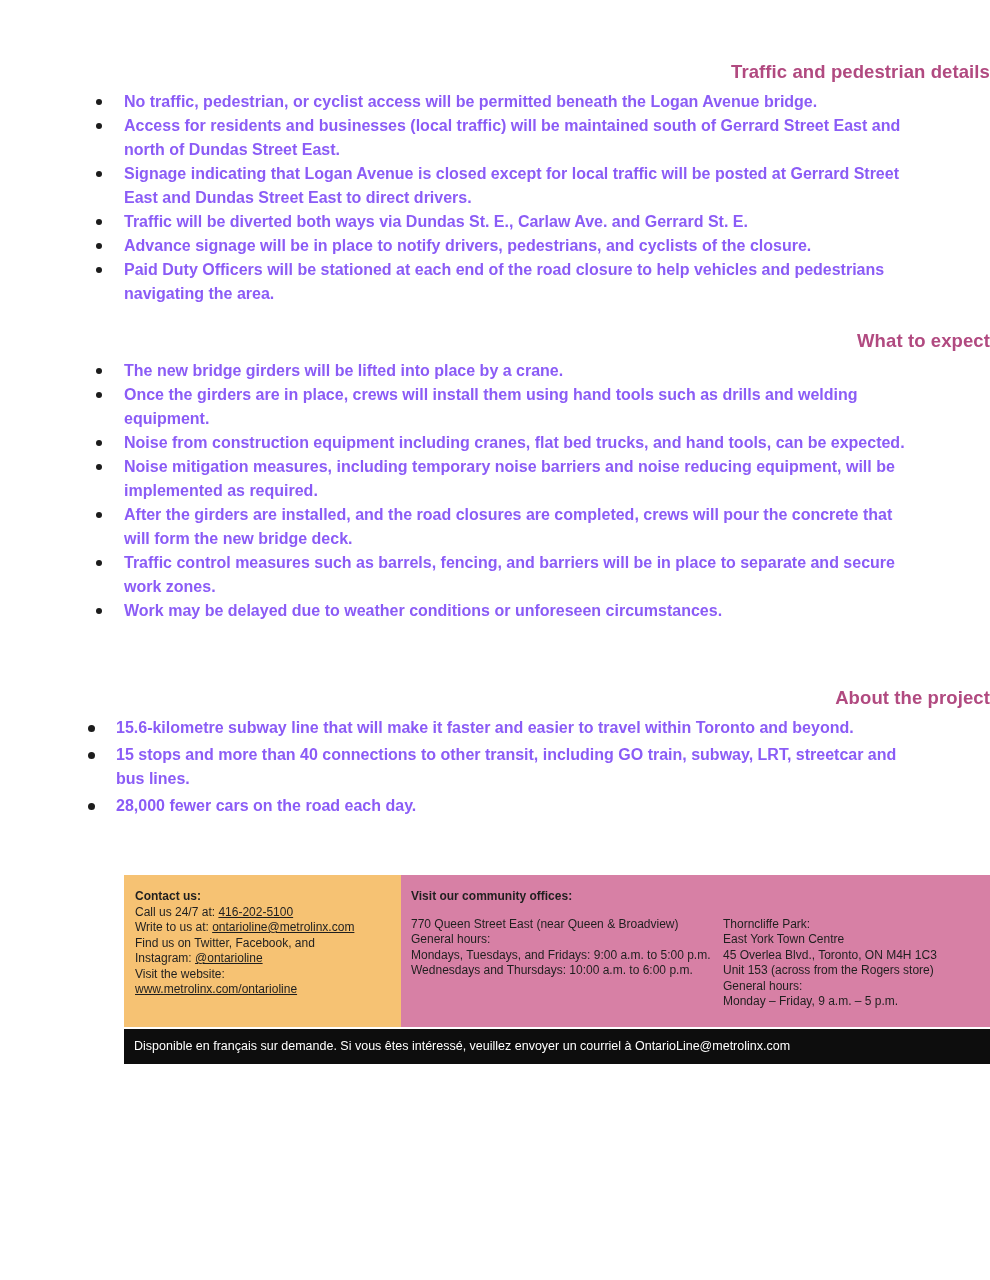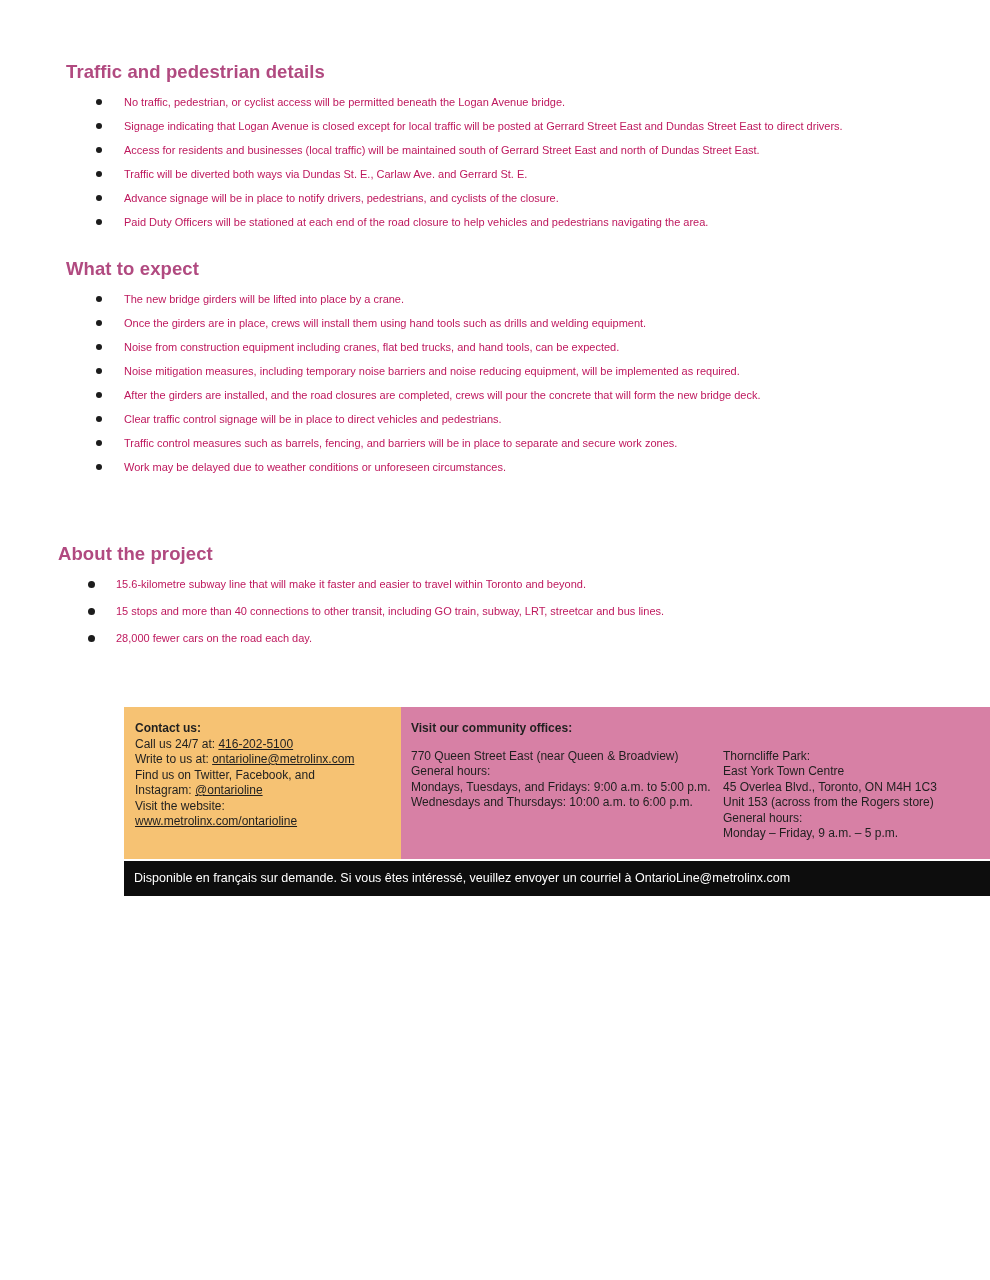--- a/index.html
+++ b/index.html
@@ -14,35 +14,37 @@
   }
   .content { padding: 61px 0 0 66px; }
 
   section h2 {
     margin: 0;
     font-size: 18.5px;
     line-height: 22px;
     font-weight: bold;
     color: var(--heading-color, #b14a80);
     letter-spacing: 0.1px;
+    text-align: right;
   }
   section.s2 { margin-top: 24px; }
   section.s3 { margin-top: 64px; margin-left: -8px; }
 
   ul.bullets {
     list-style: none;
     margin: 7px 0 0 0;
     padding: 0 0 0 58px;
     width: 790px;
   }
   ul.bullets li {
     position: relative;
-    font-size: 11px;
+    font-size: 16px;
     line-height: 24px;
-    color: #be185d;
+    color: #8b5cf6;
+    font-weight: bold;
   }
   ul.bullets li::before {
     content: "";
     position: absolute;
     left: -28px;
     top: 9px;
     width: 6px;
     height: 6px;
     border-radius: 50%;
     background: #1c1c1c;
@@ -93,37 +95,36 @@
 </head>
 <body>
 
 <div class="page">
   <div class="content">
 
     <section class="s1">
       <h2>Traffic and pedestrian details</h2>
       <ul class="bullets">
         <li>No traffic, pedestrian, or cyclist access will be permitted beneath the Logan Avenue bridge.</li>
+        <li>Access for residents and businesses (local traffic) will be maintained south of Gerrard Street East and north of Dundas Street East.</li>
         <li>Signage indicating that Logan Avenue is closed except for local traffic will be posted at Gerrard Street East and Dundas Street East to direct drivers.</li>
-        <li>Access for residents and businesses (local traffic) will be maintained south of Gerrard Street East and north of Dundas Street East.</li>
         <li>Traffic will be diverted both ways via Dundas St. E., Carlaw Ave. and Gerrard St. E.</li>
         <li>Advance signage will be in place to notify drivers, pedestrians, and cyclists of the closure.</li>
         <li>Paid Duty Officers will be stationed at each end of the road closure to help vehicles and pedestrians navigating the area.</li>
       </ul>
     </section>
 
     <section class="s2">
       <h2>What to expect</h2>
       <ul class="bullets">
         <li>The new bridge girders will be lifted into place by a crane.</li>
         <li>Once the girders are in place, crews will install them using hand tools such as drills and welding equipment.</li>
         <li>Noise from construction equipment including cranes, flat bed trucks, and hand tools, can be expected.</li>
         <li>Noise mitigation measures, including temporary noise barriers and noise reducing equipment, will be implemented as required.</li>
         <li>After the girders are installed, and the road closures are completed, crews will pour the concrete that will form the new bridge deck.</li>
-        <li>Clear traffic control signage will be in place to direct vehicles and pedestrians.</li>
         <li>Traffic control measures such as barrels, fencing, and barriers will be in place to separate and secure work zones.</li>
         <li>Work may be delayed due to weather conditions or unforeseen circumstances.</li>
       </ul>
     </section>
 
     <section class="s3">
       <h2>About the project</h2>
       <ul class="bullets">
         <li>15.6-kilometre subway line that will make it faster and easier to travel within Toronto and beyond.</li>
         <li>15 stops and more than 40 connections to other transit, including GO train, subway, LRT, streetcar and bus lines.</li>

